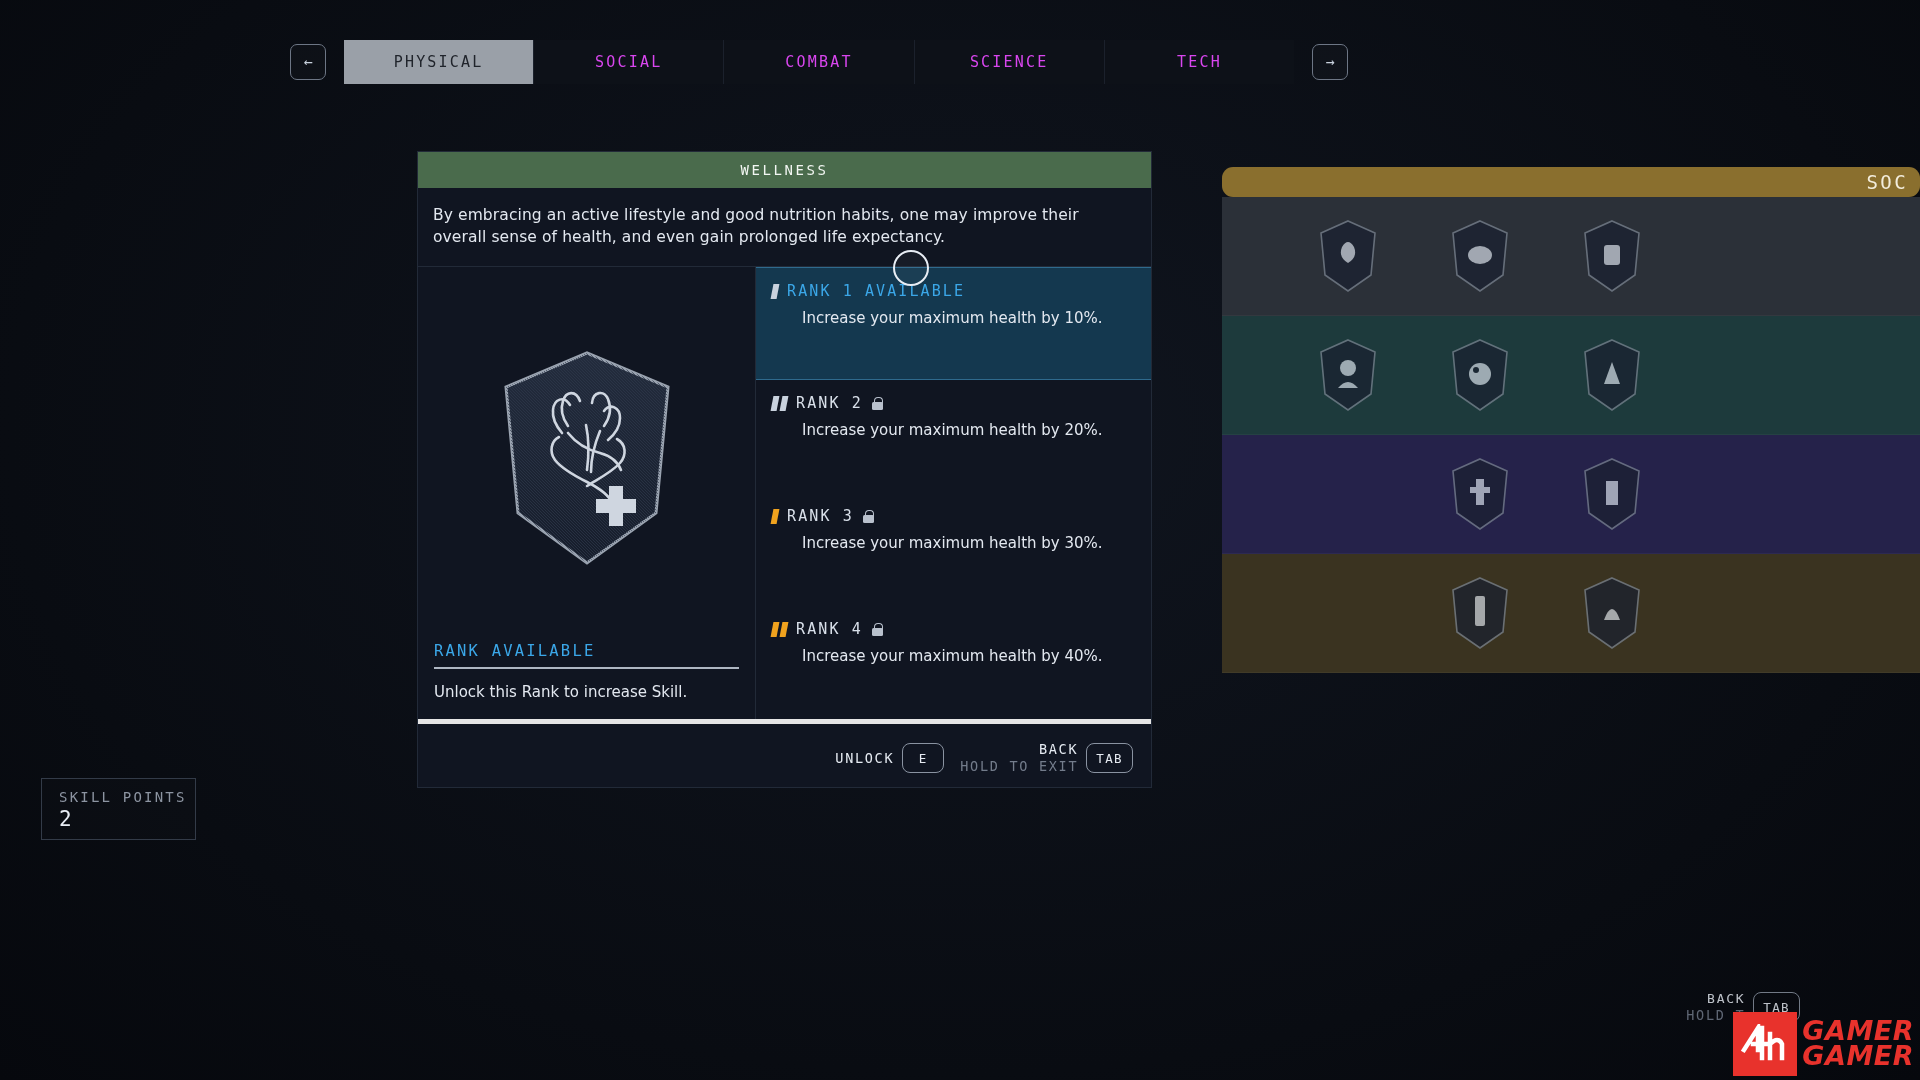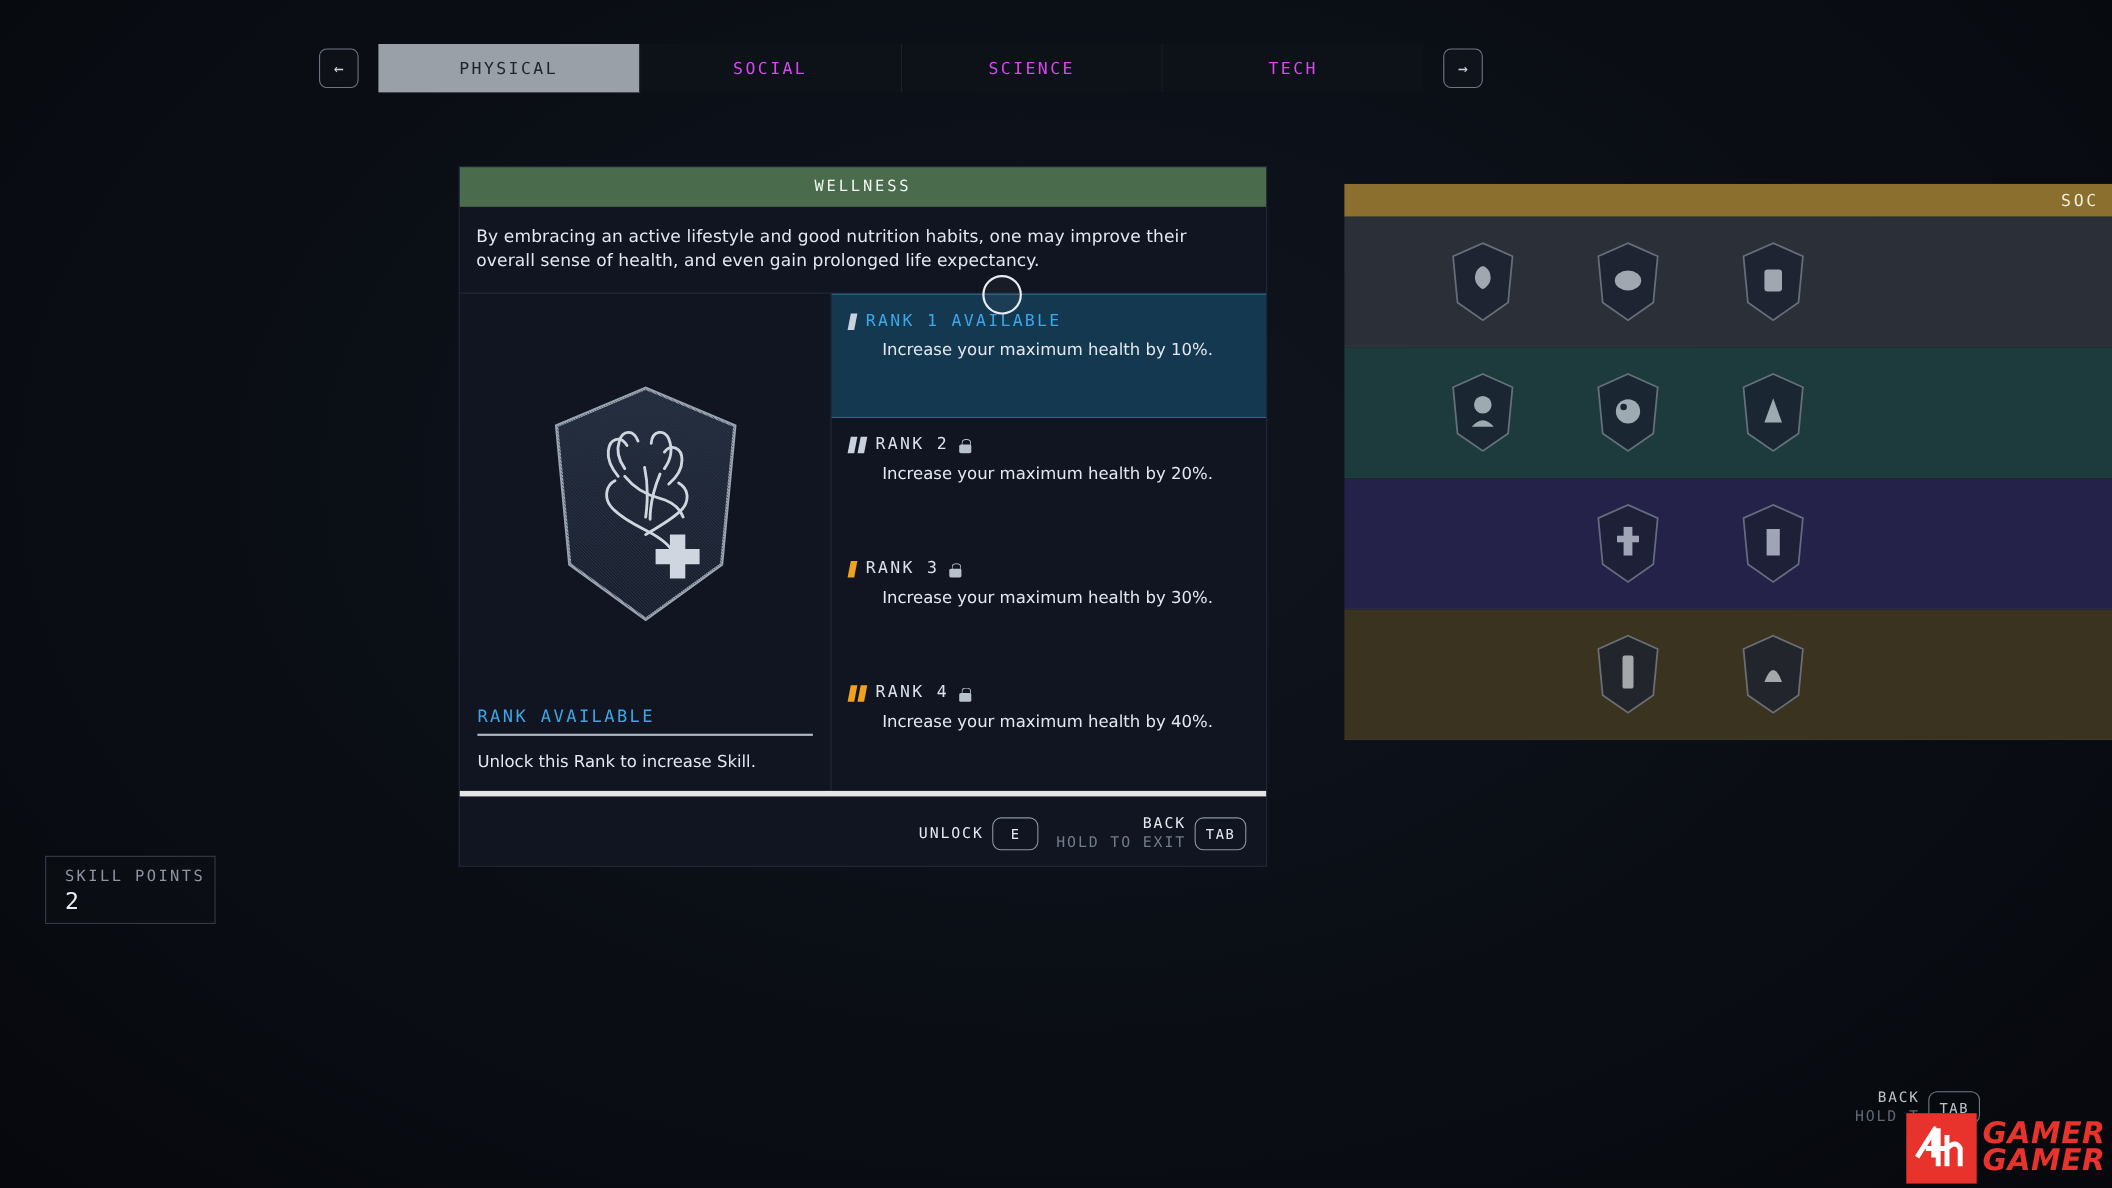--- a/index.html
+++ b/index.html
@@ -52,21 +52,21 @@
   .rank-avail-label { color: #3ba7e8; font-size: 15.5px; letter-spacing: 2.2px;
                       padding-bottom: 7px; }
   .rank-avail-rule { height: 2px; background: #aeb6c2; margin-bottom: 14px; }
   .rank-avail-text { color: #e3e8f0; font-family: "DejaVu Sans", sans-serif;
                      font-size: 15px; }
 
   
   .rank { padding: 14px 0 14px 16px; min-height: 113px; }
   .rank.selected { background: #14384f; border-top: 1px solid #2f6a8d;
                    border-bottom: 1px solid #2f6a8d; }
-  .rank-top { display: flex; align-items: flex-end; gap: 9px; }
+  .rank-top { display: flex; align-items: center; gap: 9px; }
   .pips { display: flex; gap: 3px; }
   .pip { width: 6px; height: 15px; transform: skewX(-11deg); background: #c9d2de; }
   .pip.amber { background: #f0a21e; }
   .rank-title { font-size: 15px; letter-spacing: 2.1px; color: #d9e0ea; }
   .rank.selected .rank-title { color: #3ba7e8; }
   .lock { width: 11px; height: 13px; position: relative; display: inline-block; }
   .lock::before { content: ""; position: absolute; left: 2px; top: 0; width: 7px;
                   height: 6px; border: 1.6px solid #b9c1cd; border-bottom: none;
                   border-radius: 4px 4px 0 0; }
   .lock::after { content: ""; position: absolute; left: 0; bottom: 0; width: 11px;
@@ -92,21 +92,21 @@
         border: 1px solid #333b48; background: rgba(255,255,255,0.012);
         padding: 10px 0 0 17px; }
   .sp-label { font-size: 14px; letter-spacing: 2.2px; color: #8d95a2; }
   .sp-value { font-size: 21px; color: #e8edf4; margin-top: 2px; }
 
   
   .sidegrid { position: absolute; left: 1222px; top: 167px; width: 698px; height: 506px;
               overflow: hidden; }
   .sg-header { height: 30px; background: #8a6f2e; display: flex; align-items: center;
                justify-content: flex-end; padding-right: 12px;
-               color: #f3eddc; font-size: 15px; letter-spacing: 2.4px; }
+               color: #f3eddc; font-size: 19px; letter-spacing: 2.4px; border-radius: 11px; }
   .sg-row { height: 119px; display: flex; align-items: center; gap: 72px;
             padding-left: 96px; border-bottom: 1px solid rgba(255,255,255,0.04); }
   .sg-row.r0 { background: #2b3038; }
   .sg-row.r1 { background: #1d3a3c; }
   .sg-row.r2 { background: #25224a; }
   .sg-row.r3 { background: #3a3320; }
   .hexcell { width: 60px; height: 74px; position: relative; opacity: .72; }
   .hexcell .hx { width: 100%; height: 100%; }
 
   
@@ -133,20 +133,23 @@
   <div class="tabbar">
     <div class="navbtn left">
       <span>←</span>
     </div>
     <div class="tabs">
       <div class="tab active">
           <span>PHYSICAL</span>
         </div>
       <div class="tab">
           <span>SOCIAL</span>
+        </div>
+      <div class="tab">
+          <span>COMBAT</span>
         </div>
       <div class="tab">
           <span>SCIENCE</span>
         </div>
       <div class="tab">
           <span>TECH</span>
         </div>
     </div>
     <div class="navbtn right">
       <span>→</span>

